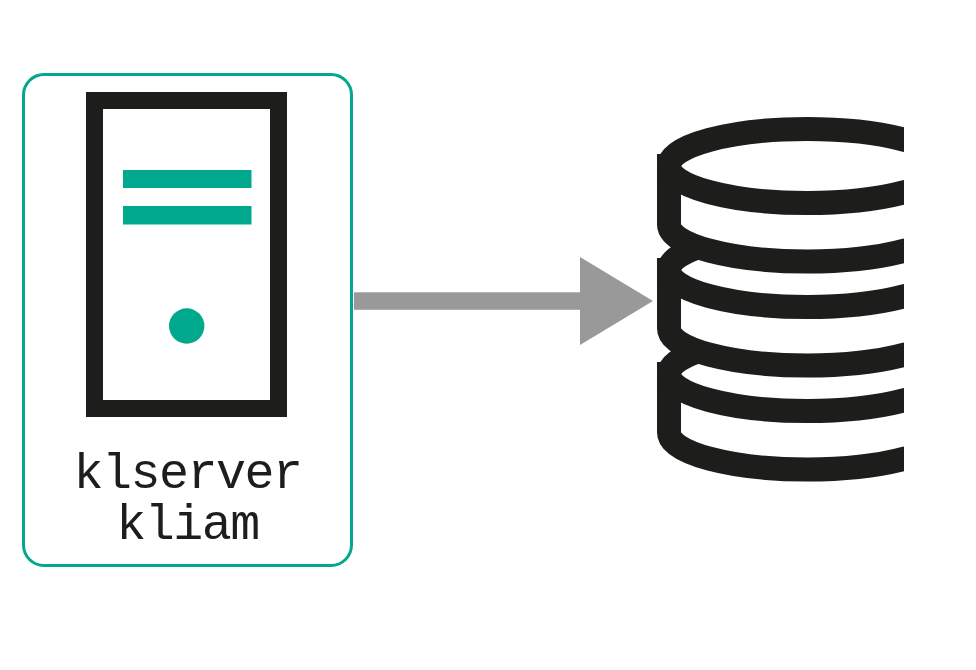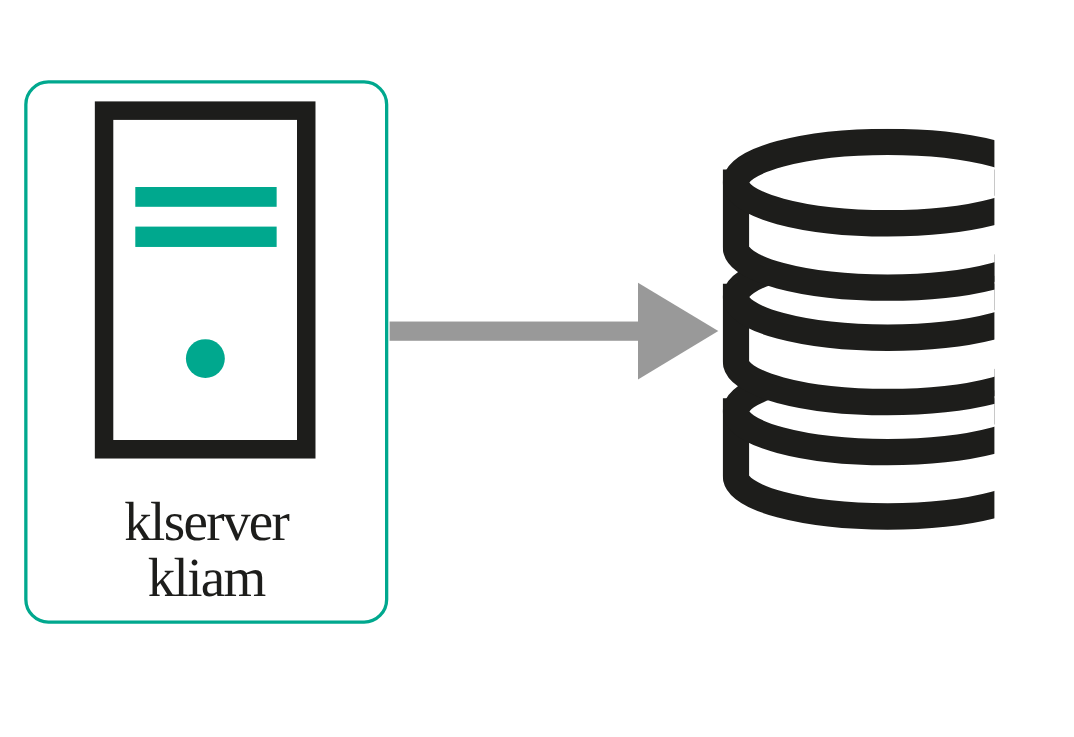--- a/index.html
+++ b/index.html
@@ -9,21 +9,21 @@
     --bg: #ffffff;
   }
   * { margin: 0; padding: 0; box-sizing: border-box; }
   html, body { background: var(--bg); }
   .canvas {
     position: relative;
     width: 904px;
     height: 670px;
     background: var(--bg);
     overflow: hidden;
-    font-family: Liberation Serif, serif;
+    font-family: Liberation Mono, monospace;
   }
   .node-box {
     position: absolute;
     left: 22px;
     top: 73px;
     width: 331px;
     height: 494px;
     background: var(--bg);
     border: 3px solid var(--accent-teal);
     border-radius: 22px;

